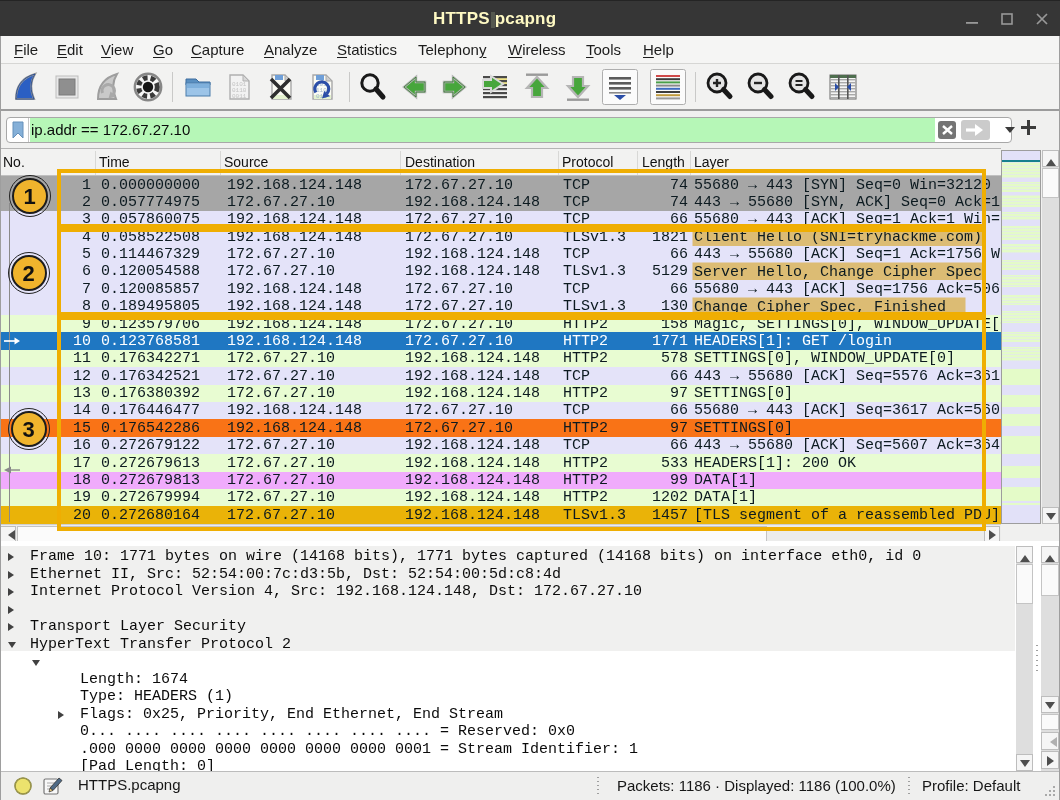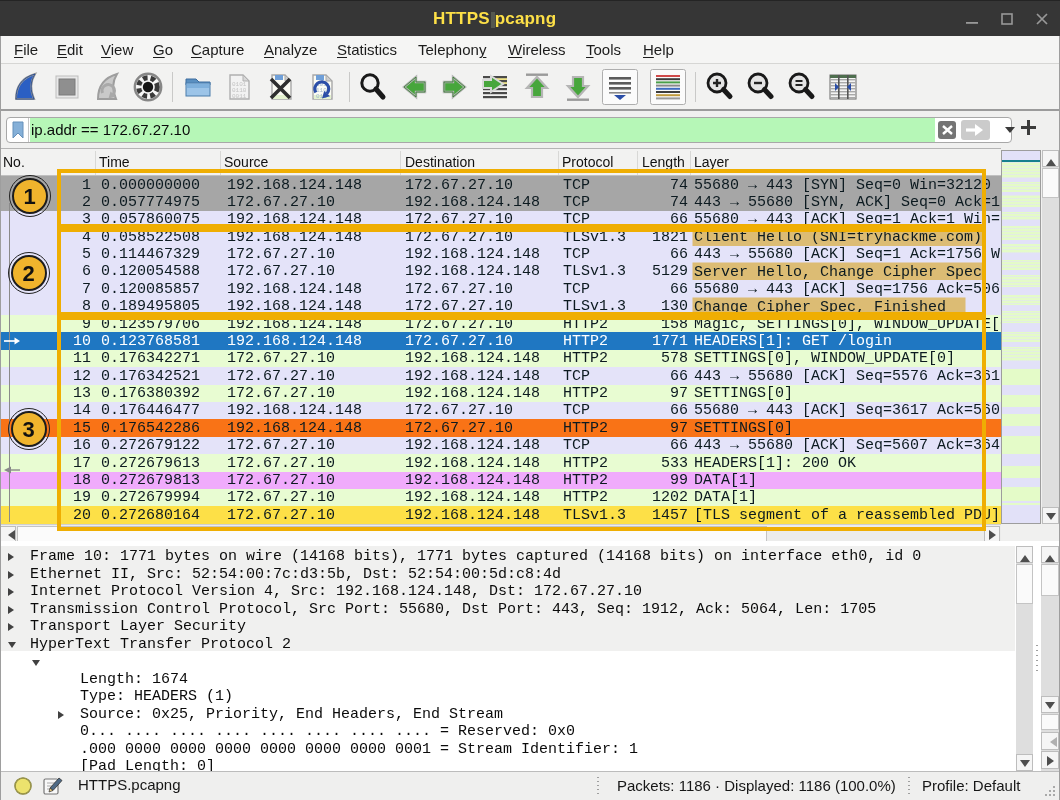--- a/index.html
+++ b/index.html
@@ -1,20 +1,20 @@
 <!DOCTYPE html>
 <html><head><meta charset="utf-8">
 <style>
 *{margin:0;padding:0;box-sizing:border-box}
 html,body{width:1060px;height:800px;overflow:hidden}
 body{font-family:"Liberation Sans",sans-serif;position:relative;background:#f0f0ef}
 .abs{position:absolute}
 
 #title{left:0;top:0;width:1060px;height:36px;background:#363636;border-top:1px solid #242424}
-#title .txt{position:absolute;left:433px;top:8px;font-size:17px;font-weight:bold;color:#fde047;letter-spacing:0.2px}
+#title .txt{position:absolute;left:433px;top:8px;font-size:17px;font-weight:bold;color:#fef9c3;letter-spacing:0.2px}
 #title .cur{position:absolute;left:491px;top:11px;width:4px;height:16px;background:#55584f}
 .wbtn{position:absolute;top:0;width:34px;height:36px}
 
 #menubar{left:0;top:36px;width:1060px;height:28px;background:#f5f5f4;border-bottom:1px solid #d6d6d4;font-size:15px;color:#1c1c1c}
 #menubar span{position:absolute;top:5px}
 #menubar u{text-decoration:underline;text-underline-offset:2px}
 
 #toolbar{left:0;top:64px;width:1060px;height:45px;background:#f2f2f1}
 #tbline{left:0;top:109px;width:1060px;height:2px;background:#9b9b9b}
 .tsep{position:absolute;top:8px;width:1px;height:30px;background:#c9c9c8}
@@ -280,21 +280,21 @@
 <div class="prow" style="top:156.4px;background:#1f77c2;color:#ffffff"><span class="cn">10</span><span class="ct">0.123768581</span><span class="cs">192.168.124.148</span><span class="cd">172.67.27.10</span><span class="cp">HTTP2</span><span class="cl">1771</span><span class="ci">HEADERS[1]: GET /login</span></div>
 <div class="prow" style="top:173.8px;background:#e8fcd2;color:#0c1a20"><span class="cn">11</span><span class="ct">0.176342271</span><span class="cs">172.67.27.10</span><span class="cd">192.168.124.148</span><span class="cp">HTTP2</span><span class="cl">578</span><span class="ci">SETTINGS[0], WINDOW_UPDATE[0]</span></div>
 <div class="prow" style="top:191.2px;background:#e4e3f9;color:#0c1a20"><span class="cn">12</span><span class="ct">0.176342521</span><span class="cs">172.67.27.10</span><span class="cd">192.168.124.148</span><span class="cp">TCP</span><span class="cl">66</span><span class="ci">443 → 55680 [ACK] Seq=5576 Ack=3617 Win=68096 Len=0</span></div>
 <div class="prow" style="top:208.6px;background:#e8fcd2;color:#0c1a20"><span class="cn">13</span><span class="ct">0.176380392</span><span class="cs">172.67.27.10</span><span class="cd">192.168.124.148</span><span class="cp">HTTP2</span><span class="cl">97</span><span class="ci">SETTINGS[0]</span></div>
 <div class="prow" style="top:225.9px;background:#e4e3f9;color:#0c1a20"><span class="cn">14</span><span class="ct">0.176446477</span><span class="cs">192.168.124.148</span><span class="cd">172.67.27.10</span><span class="cp">TCP</span><span class="cl">66</span><span class="ci">55680 → 443 [ACK] Seq=3617 Ack=5607 Win=35840 Len=0</span></div>
 <div class="prow" style="top:243.3px;background:#f97316;color:#0c1a20"><span class="cn">15</span><span class="ct">0.176542286</span><span class="cs">192.168.124.148</span><span class="cd">172.67.27.10</span><span class="cp">HTTP2</span><span class="cl">97</span><span class="ci">SETTINGS[0]</span></div>
 <div class="prow" style="top:260.7px;background:#e4e3f9;color:#0c1a20"><span class="cn">16</span><span class="ct">0.272679122</span><span class="cs">172.67.27.10</span><span class="cd">192.168.124.148</span><span class="cp">TCP</span><span class="cl">66</span><span class="ci">443 → 55680 [ACK] Seq=5607 Ack=3648 Win=68096 Len=0</span></div>
 <div class="prow" style="top:278.1px;background:#e8fcd2;color:#0c1a20"><span class="cn">17</span><span class="ct">0.272679613</span><span class="cs">172.67.27.10</span><span class="cd">192.168.124.148</span><span class="cp">HTTP2</span><span class="cl">533</span><span class="ci">HEADERS[1]: 200 OK</span></div>
 <div class="prow" style="top:295.5px;background:#f0abfc;color:#0c1a20"><span class="cn">18</span><span class="ct">0.272679813</span><span class="cs">172.67.27.10</span><span class="cd">192.168.124.148</span><span class="cp">HTTP2</span><span class="cl">99</span><span class="ci">DATA[1]</span></div>
 <div class="prow" style="top:312.8px;background:#e8fcd2;color:#0c1a20"><span class="cn">19</span><span class="ct">0.272679994</span><span class="cs">172.67.27.10</span><span class="cd">192.168.124.148</span><span class="cp">HTTP2</span><span class="cl">1202</span><span class="ci">DATA[1]</span></div>
-<div class="prow" style="top:330.2px;background:#fde047;color:#0c1a20"><span class="cn">20</span><span class="ct">0.272680164</span><span class="cs">172.67.27.10</span><span class="cd">192.168.124.148</span><span class="cp">TLSv1.3</span><span class="cl">1457</span><span class="ci">[TLS segment of a reassembled PDU]</span></div>
+<div class="prow" style="top:330.2px;background:#eab308;color:#0c1a20"><span class="cn">20</span><span class="ct">0.272680164</span><span class="cs">172.67.27.10</span><span class="cd">192.168.124.148</span><span class="cp">TLSv1.3</span><span class="cl">1457</span><span class="ci">[TLS segment of a reassembled PDU]</span></div>
 </div>
 <div id="gline" class="abs"></div>
 <svg class="abs" style="left:2px;top:334px;z-index:20" width="22" height="14">
     <path d="M2 7 h11" stroke="#fff" stroke-width="1.7"></path>
     <path d="M12.5 3.5 l5.5 3.5 l-5.5 3.5 z" fill="#fff"></path>
   </svg>
 <svg class="abs" style="left:2px;top:464px;z-index:20" width="20" height="12">
     <path d="M4 6 h14" stroke="#8a8a8a" stroke-width="1.4"></path>
     <path d="M9 2.5 l-7 3.5 l7 3.5 z" fill="#8a8a8a"></path>
   </svg>
@@ -371,27 +371,27 @@
   </div>
 <div class="ocirc" style="left:8px;top:408px">
     <div class="in">3</div>
   </div>
 <div id="details" class="abs">
   <div id="dgray"></div>
 </div>
 <div class="drow" style="top:548.0px"><i class="tri-r" style="left:8px"></i><span style="left:30px">Frame 10: 1771 bytes on wire (14168 bits), 1771 bytes captured (14168 bits) on interface eth0, id 0</span></div>
 <div class="drow" style="top:565.5px"><i class="tri-r" style="left:8px"></i><span style="left:30px">Ethernet II, Src: 52:54:00:7c:d3:5b, Dst: 52:54:00:5d:c8:4d</span></div>
 <div class="drow" style="top:583.0px"><i class="tri-r" style="left:8px"></i><span style="left:30px">Internet Protocol Version 4, Src: 192.168.124.148, Dst: 172.67.27.10</span></div>
-<div class="drow" style="top:600.5px"><i class="tri-r" style="left:8px"></i><span style="left:30px">Transmission Control Protocol, Src Port: 55680, Dst Port: 443, Seq: 1912, Ack: 5064, Len: 1705</span></div>
+<div class="drow" style="top:600.5px"><i class="tri-r" style="left:8px"></i></div>
 <div class="drow" style="top:618.0px"><i class="tri-r" style="left:8px"></i><span style="left:30px">Transport Layer Security</span></div>
 <div class="drow" style="top:635.5px"><i class="tri-d" style="left:8px"></i><span style="left:30px">HyperText Transfer Protocol 2</span></div>
 <div class="drow" style="top:653.0px"><i class="tri-d" style="left:32px"></i></div>
 <div class="drow" style="top:670.5px"><span style="left:80px">Length: 1674</span></div>
 <div class="drow" style="top:688.0px"><span style="left:80px">Type: HEADERS (1)</span></div>
-<div class="drow" style="top:705.5px"><i class="tri-r" style="left:58px"></i><span style="left:80px">Source: 0x25, Priority, End Headers, End Stream</span></div>
+<div class="drow" style="top:705.5px"><i class="tri-r" style="left:58px"></i><span style="left:80px">Flags: 0x25, Priority, End Ethernet, End Stream</span></div>
 <div class="drow" style="top:723.0px"><span style="left:80px">0... .... .... .... .... .... .... .... = Reserved: 0x0</span></div>
 <div class="drow" style="top:740.5px"><span style="left:80px">.000 0000 0000 0000 0000 0000 0000 0001 = Stream Identifier: 1</span></div>
 <div class="drow" style="top:758.0px"><span style="left:80px">[Pad Length: 0]</span></div>
 
 <div class="abs" style="left:1016px;top:546px;width:17px;height:225px;background:#dedede">
   <div class="sbtn" style="left:0;top:0;width:17px;height:17px">
       <i class="tri-u" style="left:3px;top:3px"></i>
     </div>
   <div style="position:absolute;left:0;top:18px;width:17px;height:40px;background:#fafafa;border:1px solid #c4c4c4"></div>
   <div class="sbtn" style="left:0;top:208px;width:17px;height:17px">

